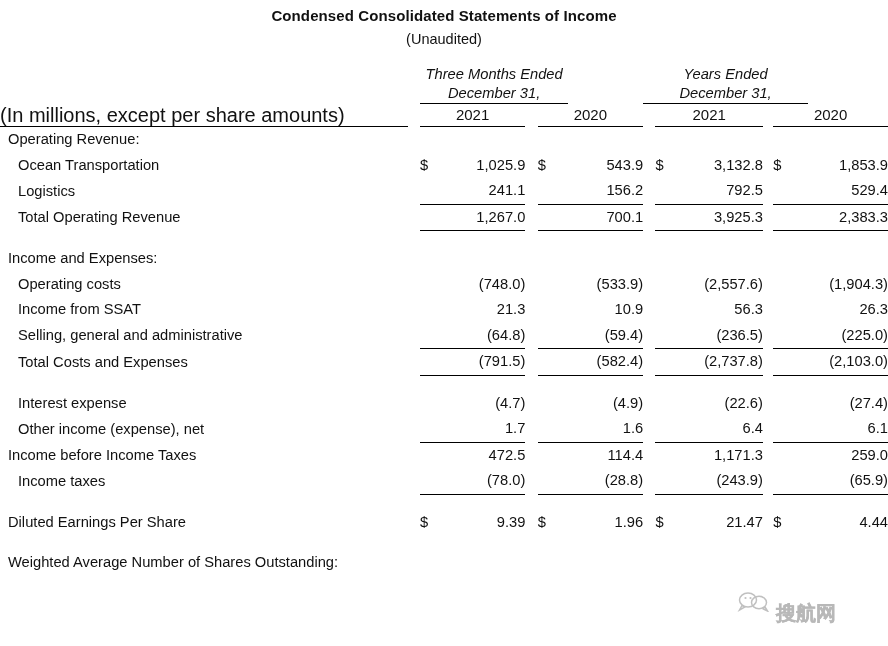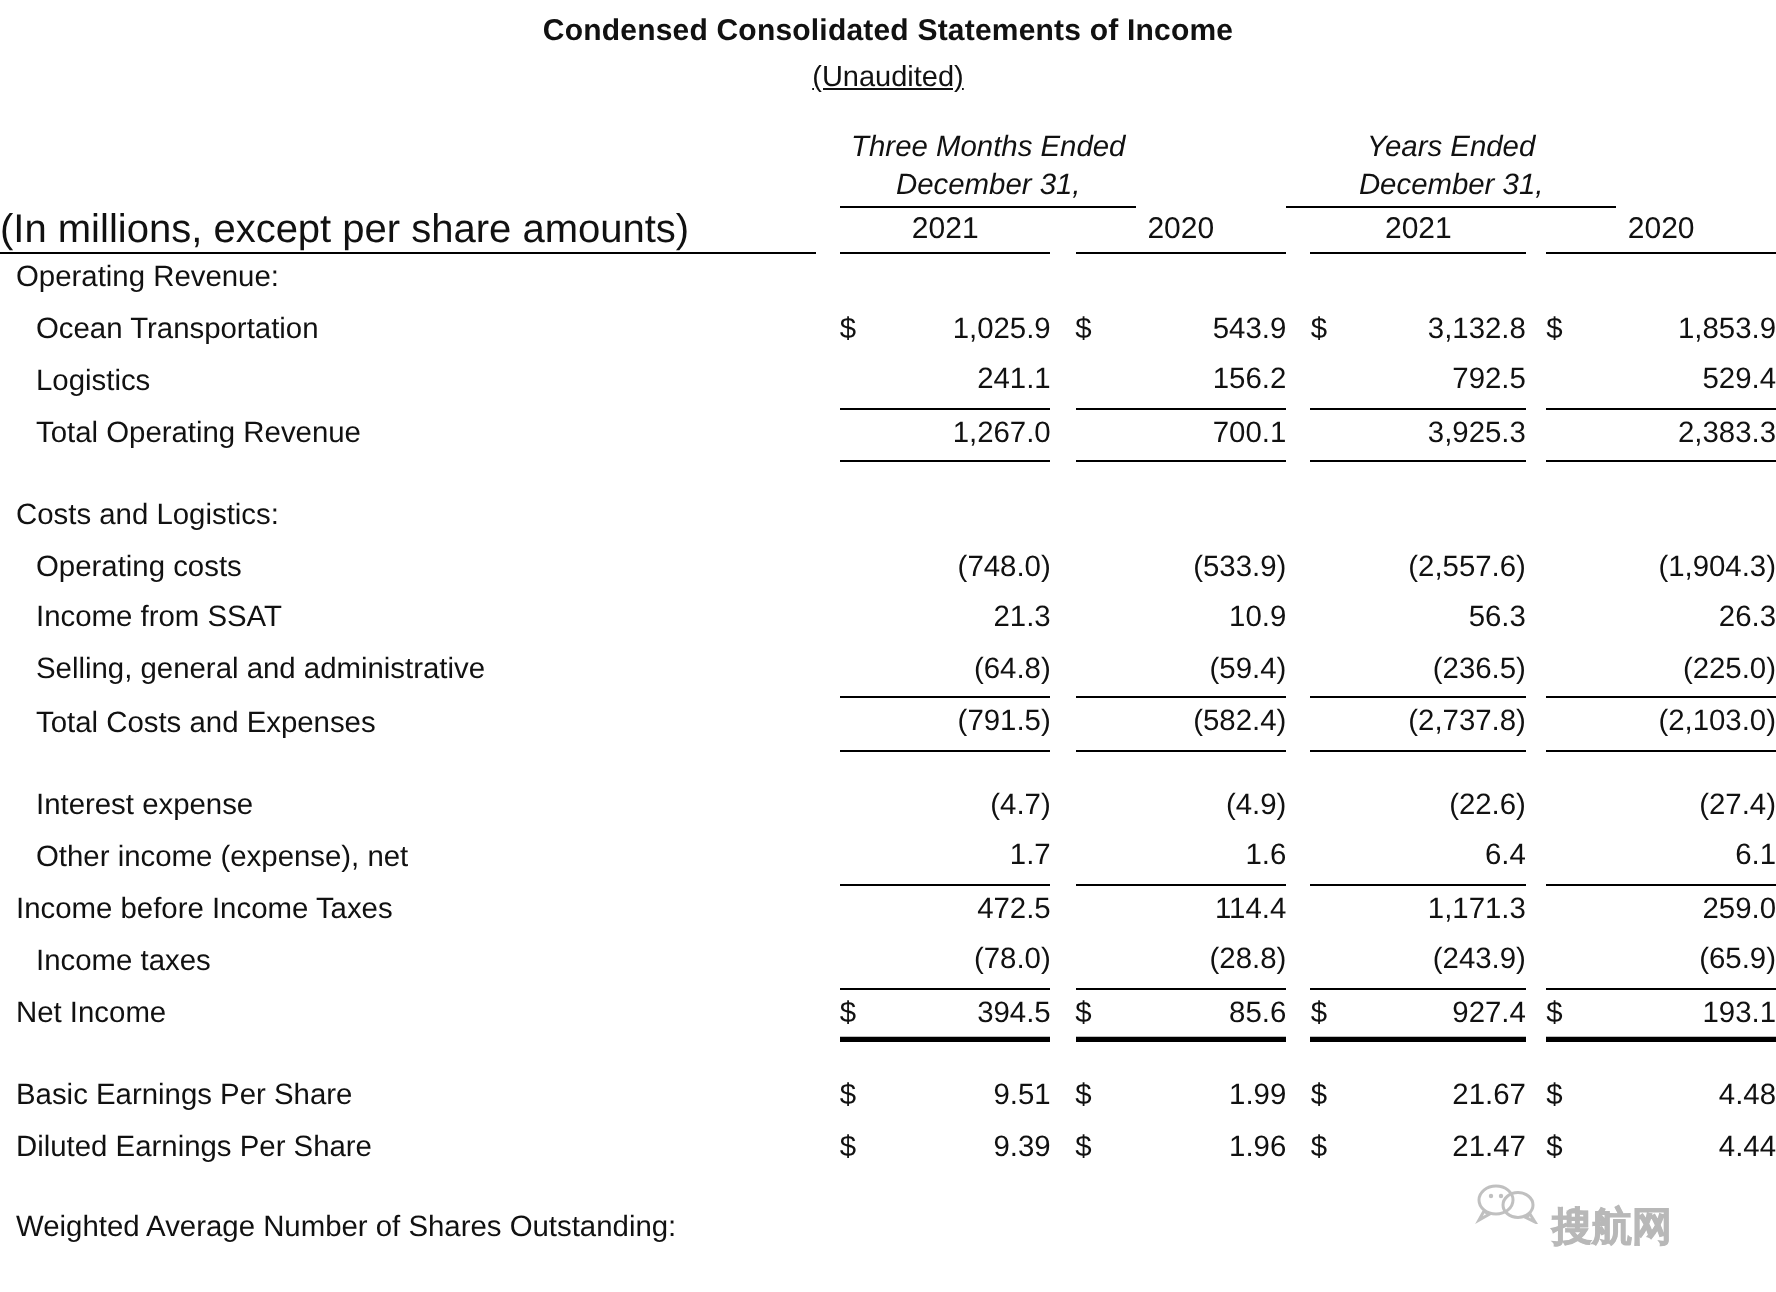--- a/index.html
+++ b/index.html
@@ -33,21 +33,20 @@
     font-size: 15px;
     font-weight: bold;
     letter-spacing: 0.1px;
     line-height: 20px;
   }
   .doc-subtitle {
     font-size: 14.5px;
     font-weight: normal;
     line-height: 20px;
     margin-top: 3px;
-    text-decoration: underline;
   }
 
   
   table.fin {
     border-collapse: collapse;
     width: 888px;
     table-layout: fixed;
     font-size: 14.7px;
     margin-top: 16px;
   }
@@ -268,21 +267,21 @@
           <td class=""></td>
           <td class=""></td>
           <td class=""></td>
           <td class=""></td>
           <td class=""></td>
           <td class=""></td>
           <td class=""></td>
           <td class=""></td>
         </tr>
         <tr>
-          <td class="lbl ind0">Costs and Logistics:</td>
+          <td class="lbl ind0">Income and Expenses:</td>
           <td class=""></td>
           <td class=""></td>
           <td class=""></td>
           <td class=""></td>
           <td class=""></td>
           <td class=""></td>
           <td class=""></td>
           <td class=""></td>
           <td class=""></td>
           <td class=""></td>
@@ -417,64 +416,34 @@
           <td></td>
           <td class="cur rule-bot"></td>
           <td class="val rule-bot">(28.8)</td>
           <td></td>
           <td class="cur rule-bot"></td>
           <td class="val rule-bot">(243.9)</td>
           <td></td>
           <td class="cur rule-bot"></td>
           <td class="val rule-bot">(65.9)</td>
         </tr>
-        <tr>
-          <td class="lbl ind0">Net Income</td>
-          <td></td>
-          <td class="cur dbl-bot">$</td>
-          <td class="val dbl-bot">394.5</td>
-          <td></td>
-          <td class="cur dbl-bot">$</td>
-          <td class="val dbl-bot">85.6</td>
-          <td></td>
-          <td class="cur dbl-bot">$</td>
-          <td class="val dbl-bot">927.4</td>
-          <td></td>
-          <td class="cur dbl-bot">$</td>
-          <td class="val dbl-bot">193.1</td>
-        </tr>
         <tr class="spacer-row">
           <td class=""></td>
           <td class=""></td>
           <td class=""></td>
           <td class=""></td>
           <td class=""></td>
           <td class=""></td>
           <td class=""></td>
           <td class=""></td>
           <td class=""></td>
           <td class=""></td>
           <td class=""></td>
           <td class=""></td>
           <td class=""></td>
-        </tr>
-        <tr>
-          <td class="lbl ind0">Basic Earnings Per Share</td>
-          <td></td>
-          <td class="cur">$</td>
-          <td class="val">9.51</td>
-          <td></td>
-          <td class="cur">$</td>
-          <td class="val">1.99</td>
-          <td></td>
-          <td class="cur">$</td>
-          <td class="val">21.67</td>
-          <td></td>
-          <td class="cur">$</td>
-          <td class="val">4.48</td>
         </tr>
         <tr>
           <td class="lbl ind0">Diluted Earnings Per Share</td>
           <td></td>
           <td class="cur">$</td>
           <td class="val">9.39</td>
           <td></td>
           <td class="cur">$</td>
           <td class="val">1.96</td>
           <td></td>

